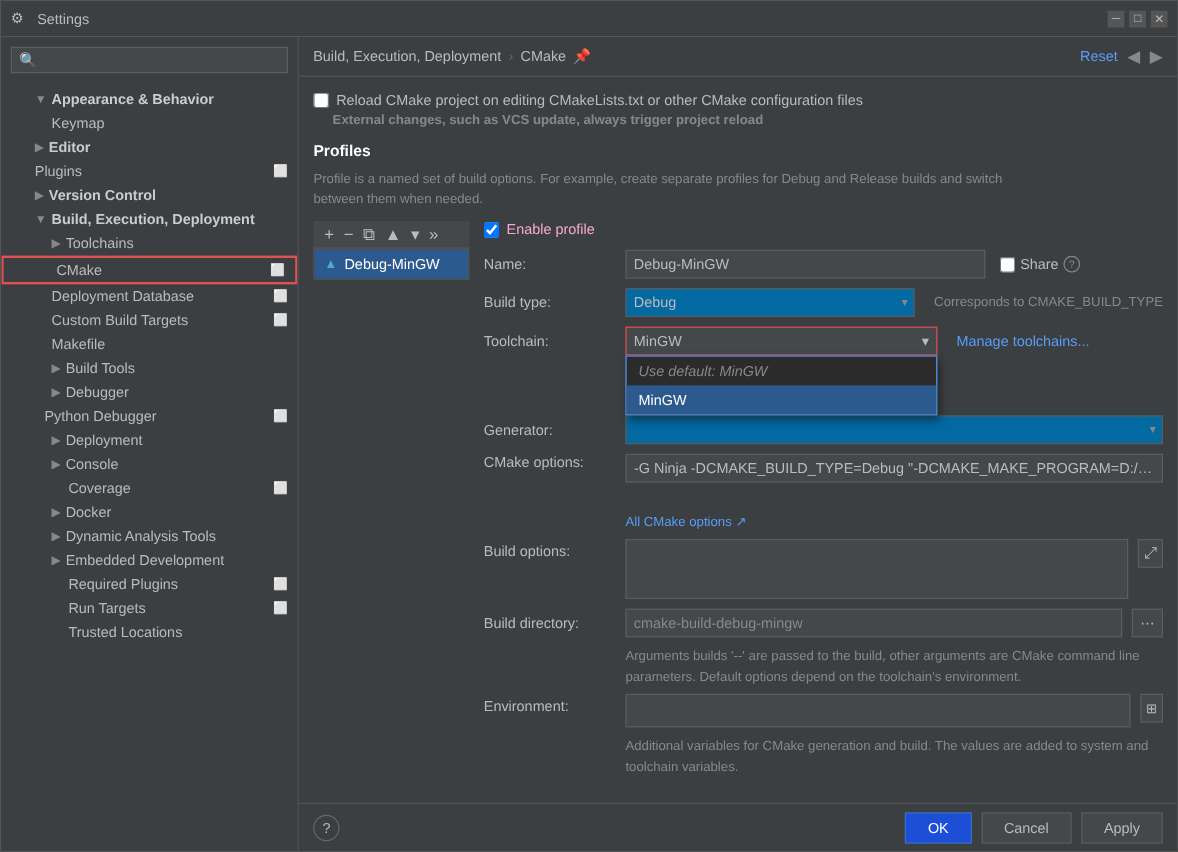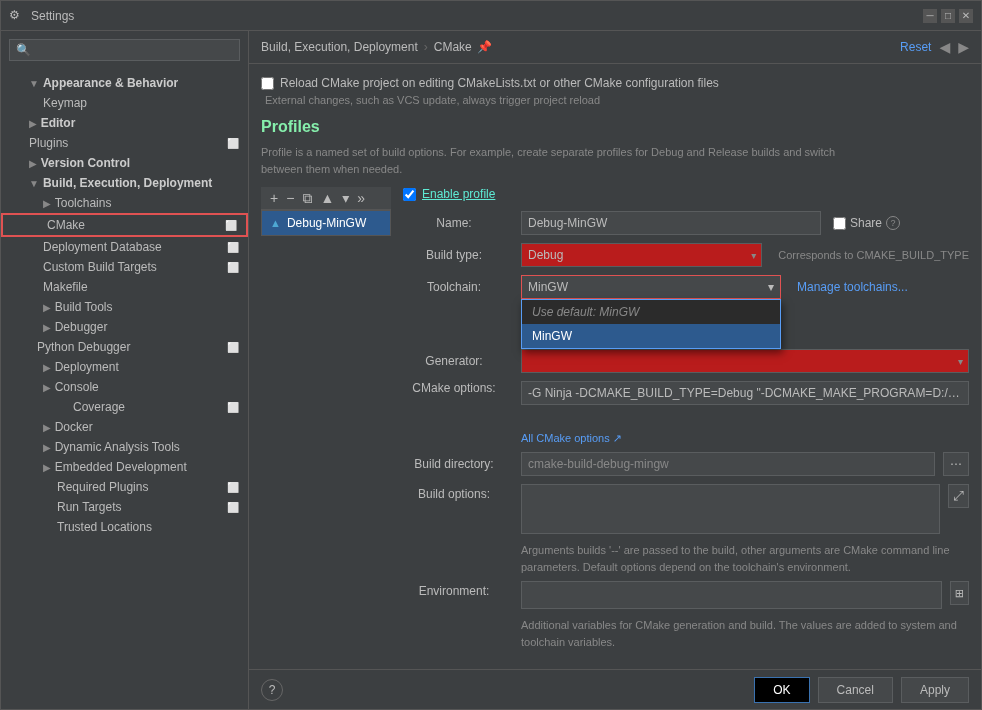--- a/index.html
+++ b/index.html
@@ -41,43 +41,43 @@
     .panel-header-actions { display: flex; align-items: center; gap: 8px; }
     .reset-btn { color: #589df6; font-size: 12px; background: none; border: none; cursor: pointer; }
     .nav-btn { color: #888; background: none; border: none; cursor: pointer; font-size: 14px; }
 
     .panel-body { flex: 1; overflow-y: auto; padding: 12px; position: relative; }
     .panel-body::-webkit-scrollbar { width: 6px; }
     .panel-body::-webkit-scrollbar-thumb { background: #555; }
 
     .checkbox-row { display: flex; align-items: center; gap: 6px; margin-bottom: 4px; }
     .checkbox-row input[type=checkbox] { accent-color: #589df6; }
-    .hint-text { font-size: 11px; color: #888; margin-bottom: 12px; margin-left: 4px; }
-
-    .section-label { font-size: 16px; color: #86efac; font-weight: bold; margin-bottom: 8px; }
+    .hint-text { font-size: 11px; color: #888; margin-bottom: 12px; margin-left: 16px; font-weight: bold; }
+
+    .section-label { font-size: 13px; color: #ffffff; font-weight: bold; margin-bottom: 8px; }
     .section-desc { font-size: 11px; color: #888; margin-bottom: 10px; line-height: 1.5; }
 
     .profiles-toolbar { display: flex; align-items: center; gap: 2px; background: #45484a; padding: 3px 6px; border-bottom: 1px solid #555; width: 130px; }
     .toolbar-btn { background: none; border: none; color: #bbb; cursor: pointer; font-size: 14px; padding: 1px 3px; line-height: 1; }
 
     .profiles-area { display: flex; gap: 0; margin-bottom: 12px; }
     .profiles-list { width: 130px; border: 1px solid #555; background: #2b2b2b; }
     .profile-item { padding: 5px 8px; font-size: 12px; color: #bbb; cursor: pointer; display: flex; align-items: center; gap: 6px; }
     .profile-item.active { background: #2d5a8e; color: #fff; }
     .profile-item .profile-icon { color: #4ea8d3; font-size: 11px; }
 
     .form-area { flex: 1; padding-left: 12px; }
 
     .enable-row { display: flex; align-items: center; gap: 6px; margin-bottom: 10px; }
-    .enable-row label { font-size: 12px; color: #5eead4; text-decoration: underline; }
+    .enable-row label { font-size: 12px; color: #f9a8d4; }
 
     .form-row { display: flex; align-items: center; margin-bottom: 8px; gap: 8px; }
-    .form-label { width: 110px; min-width: 110px; font-size: 12px; color: #bbb; text-align: center; padding-right: 8px; }
+    .form-label { width: 110px; min-width: 110px; font-size: 12px; color: #bbb; text-align: left; padding-right: 8px; }
     .form-input { flex: 1; background: #45484a; border: 1px solid #5a5d5f; color: #bbb; padding: 3px 6px; font-size: 12px; outline: none; height: 24px; }
-    .form-select { flex: 1; background: #b91c1c; border: 1px solid #5a5d5f; color: #bbb; padding: 2px 6px; font-size: 12px; height: 24px; outline: none; cursor: pointer; appearance: none; -webkit-appearance: none; }
+    .form-select { flex: 1; background: #0369a1; border: 1px solid #5a5d5f; color: #bbb; padding: 2px 6px; font-size: 12px; height: 24px; outline: none; cursor: pointer; appearance: none; -webkit-appearance: none; }
 
     .select-wrapper { flex: 1; position: relative; display: flex; align-items: center; }
     .select-wrapper .arrow-down { position: absolute; right: 6px; color: #888; pointer-events: none; font-size: 10px; }
 
     .toolchain-row { position: relative; }
     .manage-link { color: #589df6; font-size: 12px; margin-left: 8px; white-space: nowrap; cursor: pointer; text-decoration: none; }
 
     
     .dropdown-popup { position: absolute; left: 0; top: 100%; width: 100%; background: #2b2b2b; border: 1px solid #589df6; z-index: 100; box-shadow: 2px 4px 8px rgba(0,0,0,0.5); }
     .dropdown-option { padding: 5px 10px; font-size: 12px; color: #bbb; cursor: pointer; }
@@ -100,21 +100,21 @@
     .env-btn { background: #45484a; border: 1px solid #5a5d5f; color: #bbb; padding: 2px 4px; cursor: pointer; align-self: flex-start; height: 24px; font-size: 11px; }
     .env-hint { font-size: 11px; color: #888; margin: 2px 0 4px 118px; line-height: 1.5; }
 
     .build-opts-hint { font-size: 11px; color: #888; margin: 2px 0 6px 118px; line-height: 1.5; }
 
     
     .bottom-bar { height: 40px; background: #3c3f41; border-top: 1px solid #555; display: flex; align-items: center; justify-content: space-between; padding: 0 12px; }
     .help-btn { background: none; border: 1px solid #666; color: #bbb; width: 22px; height: 22px; border-radius: 50%; cursor: pointer; font-size: 12px; display: flex; align-items: center; justify-content: center; }
     .dialog-btns { display: flex; gap: 8px; }
     .dialog-btn { padding: 5px 18px; font-size: 12px; cursor: pointer; border: none; }
-    .ok-btn { background: #000000; color: #fff; border: 1px solid #3a72b0; }
+    .ok-btn { background: #1d4ed8; color: #fff; border: 1px solid #3a72b0; }
     .cancel-btn { background: #45484a; color: #bbb; border: 1px solid #5a5d5f; }
     .apply-btn { background: #45484a; color: #bbb; border: 1px solid #5a5d5f; }
 
     .share-row { display: flex; align-items: flex-end; gap: 4px; margin-left: 4px; font-size: 12px; color: #bbb; }
     .share-row input[type=checkbox] { accent-color: #589df6; }
     .question-icon { width: 14px; height: 14px; border-radius: 50%; border: 1px solid #888; color: #888; font-size: 9px; display: flex; align-items: center; justify-content: center; cursor: pointer; }
   </style>
 </head>
 <body>
 
@@ -193,21 +193,21 @@
           <span class="right-icon">⬜</span>
         </div>
         <div class="tree-item indent2">
           <span class="arrow">▶</span>
           <span>Deployment</span>
         </div>
         <div class="tree-item indent2">
           <span class="arrow">▶</span>
           <span>Console</span>
         </div>
-        <div class="tree-item indent2 has-icon-right" style="padding-left:72px;">
+        <div class="tree-item indent2 has-icon-right" style="padding-left:56px;">
           <span>Coverage</span>
           <span class="right-icon">⬜</span>
         </div>
         <div class="tree-item indent2">
           <span class="arrow">▶</span>
           <span>Docker</span>
         </div>
         <div class="tree-item indent2">
           <span class="arrow">▶</span>
           <span>Dynamic Analysis Tools</span>
@@ -338,30 +338,30 @@
 
             <div class="form-row cmake-opts-row">
               <span class="form-label">CMake options:</span>
               <input class="cmake-opts-input" type="text" value="-G Ninja -DCMAKE_BUILD_TYPE=Debug &quot;-DCMAKE_MAKE_PROGRAM=D:/Clion/C" style="flex: 1 1 0%;">
             </div>
             <div class="cmake-hint">
               <br>
               <a class="cmake-link">All CMake options ↗</a>
             </div>
 
+            <div class="form-row" style="align-items:flex-start;">
+              <span class="form-label" style="padding-top:3px;">Build options:</span>
+              <textarea class="build-opts-input" style=""></textarea>
+              <button class="expand-btn">⤢</button>
+            </div>
+
             <div class="form-row build-dir-row">
               <span class="form-label">Build directory:</span>
               <input class="form-input" type="text" value="cmake-build-debug-mingw" style="flex: 1 1 0%; color: rgb(136, 136, 136);">
               <button class="dir-btn">⋯</button>
-            </div>
-
-            <div class="form-row" style="align-items:flex-start;">
-              <span class="form-label" style="padding-top:3px;">Build options:</span>
-              <textarea class="build-opts-input" style=""></textarea>
-              <button class="expand-btn">⤢</button>
             </div>
             <div class="build-opts-hint">
               <span>Arguments builds '--' are passed to the build, other arguments are
 CMake command line parameters. Default options depend on the
 toolchain's environment.</span>
             </div>
 
             <div class="form-row" style="align-items:flex-start;">
               <span class="form-label" style="padding-top:3px;">Environment:</span>
               <input class="env-input" type="text" value="" style="">

